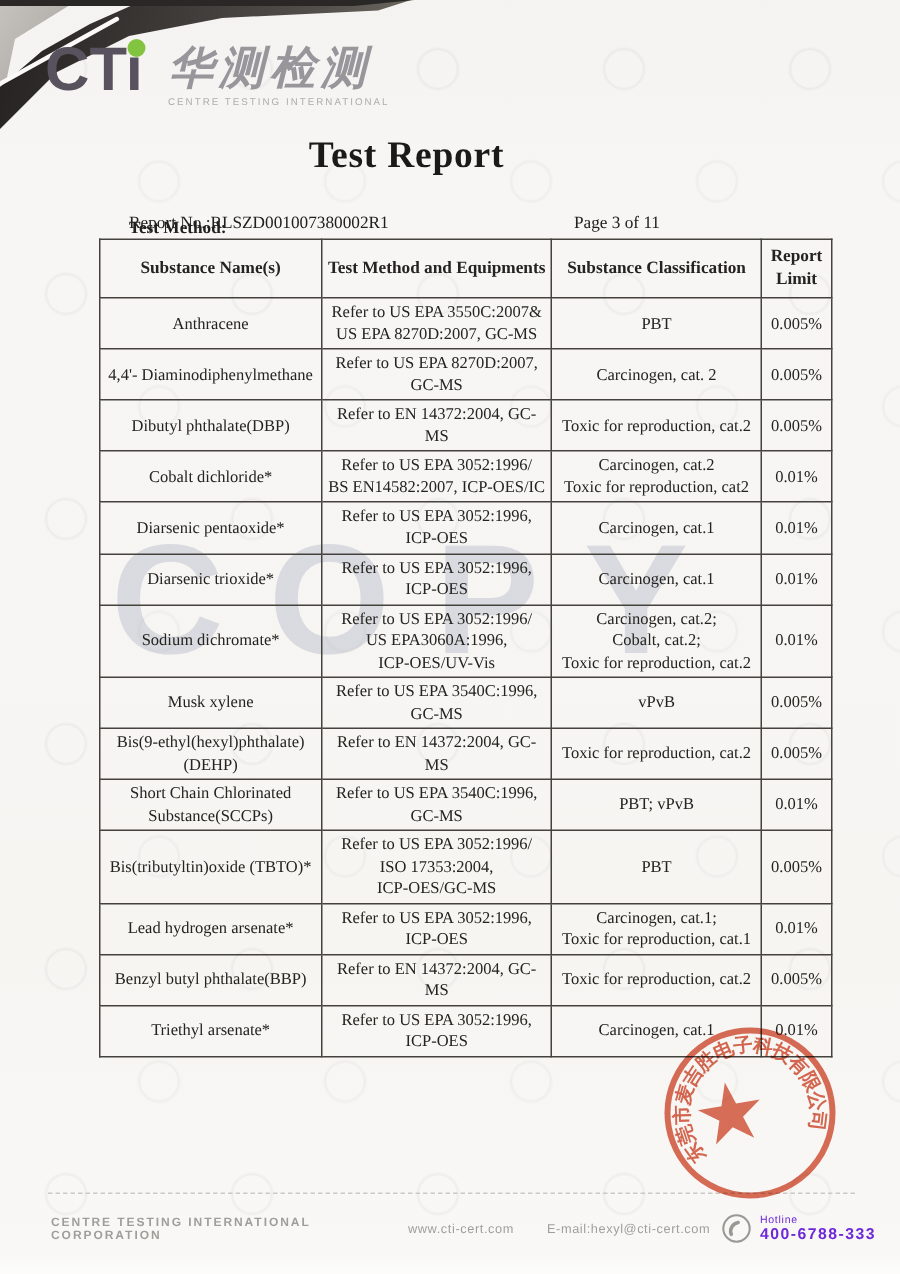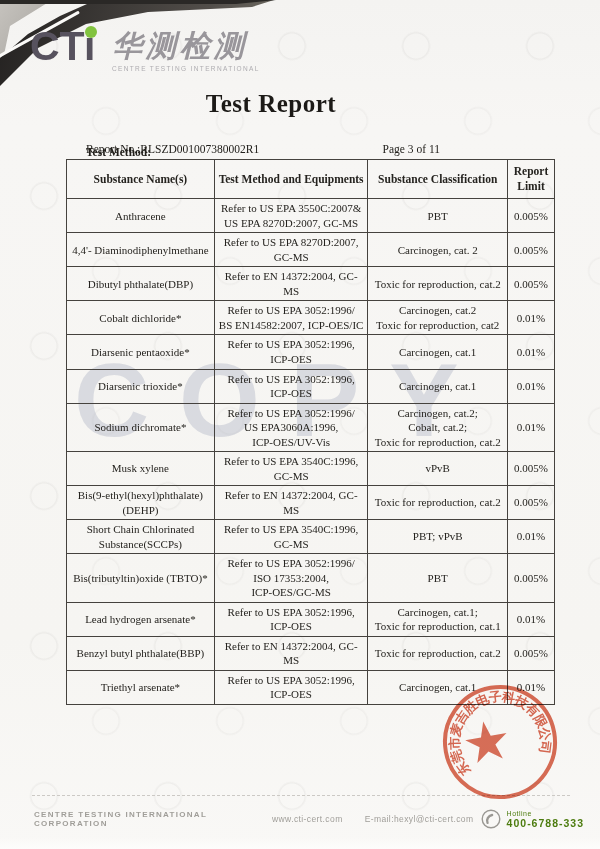--- a/index.html
+++ b/index.html
@@ -56,21 +56,21 @@
   
   .stamp{position:absolute;left:432px;top:674px;width:136px;height:136px;z-index:6;
     transform:rotate(-10deg);mix-blend-mode:multiply;opacity:0.9;}
   
   .footer-line{position:absolute;left:32px;right:30px;top:795px;border-top:1px dashed #ccc9c5;z-index:1;}
   .footer{position:absolute;left:34px;right:16px;top:808px;display:flex;align-items:center;z-index:1;
     font-family:"Liberation Sans",sans-serif;color:#a09e99;}
   .footer-company{font-weight:bold;font-size:8px;letter-spacing:1.3px;width:218px;}
   .footer-web{font-size:8.5px;letter-spacing:0.4px;margin-left:20px;}
   .footer-mail{font-size:8.5px;letter-spacing:0.4px;margin-left:22px;}
-  .footer-phone{margin-left:auto;display:flex;align-items:center;gap:5px;color:#4d7c0f;}
+  .footer-phone{margin-left:auto;display:flex;align-items:center;gap:5px;color:#6d28d9;}
   .hotline-label{font-size:7px;letter-spacing:0.5px;}
   .hotline-number{font-size:10.5px;font-weight:bold;letter-spacing:1px;}
   .bottom-fade{position:absolute;left:0;right:0;bottom:0;height:12px;z-index:0;
     background:linear-gradient(180deg,rgba(253,253,252,0),#fdfdfc);}
 </style>
 </head>
 <body>
 
 <div class="bg-pattern"></div>
 

